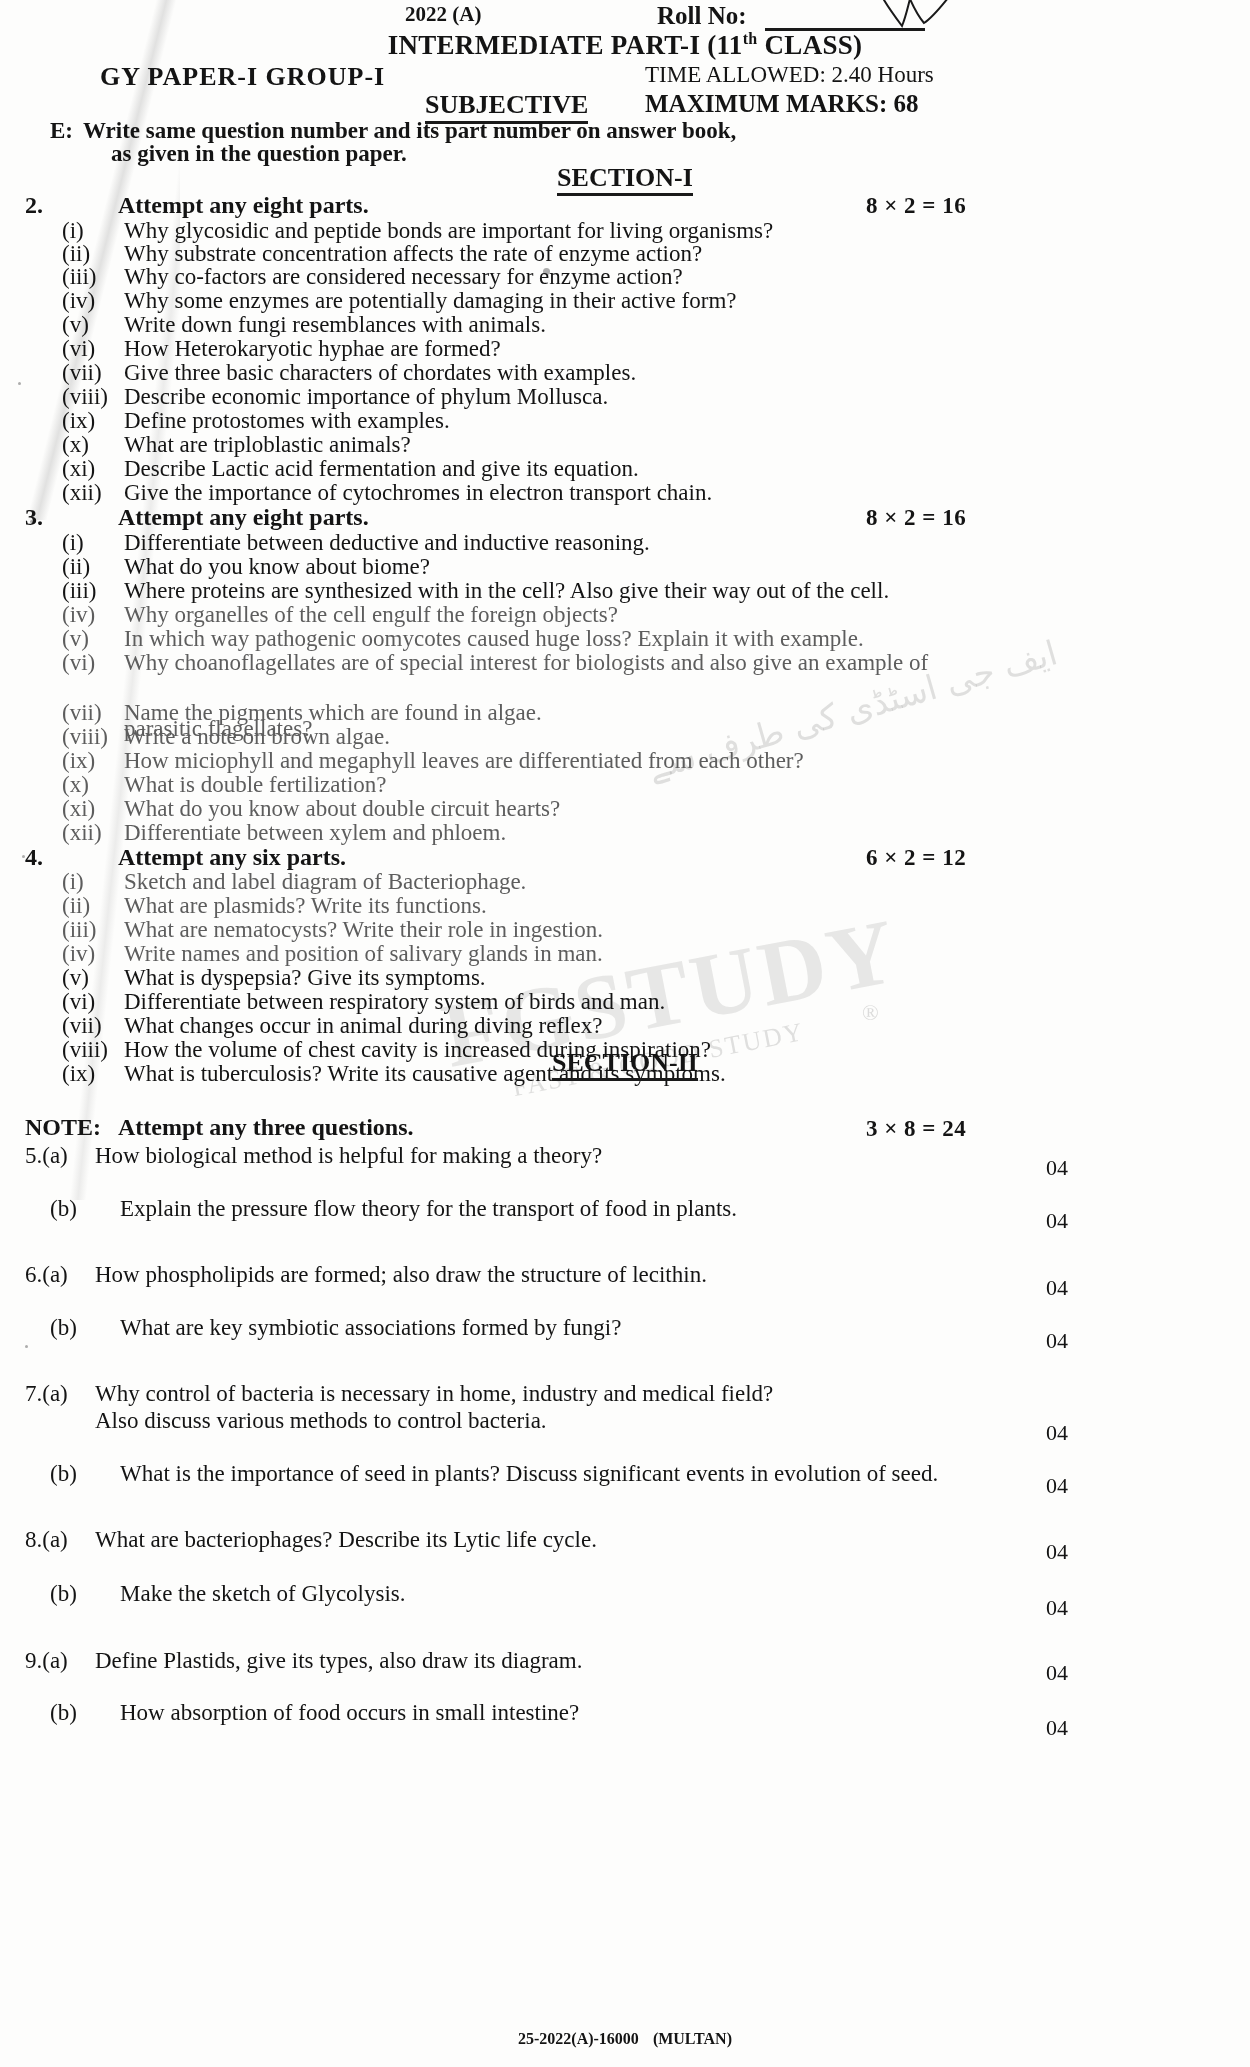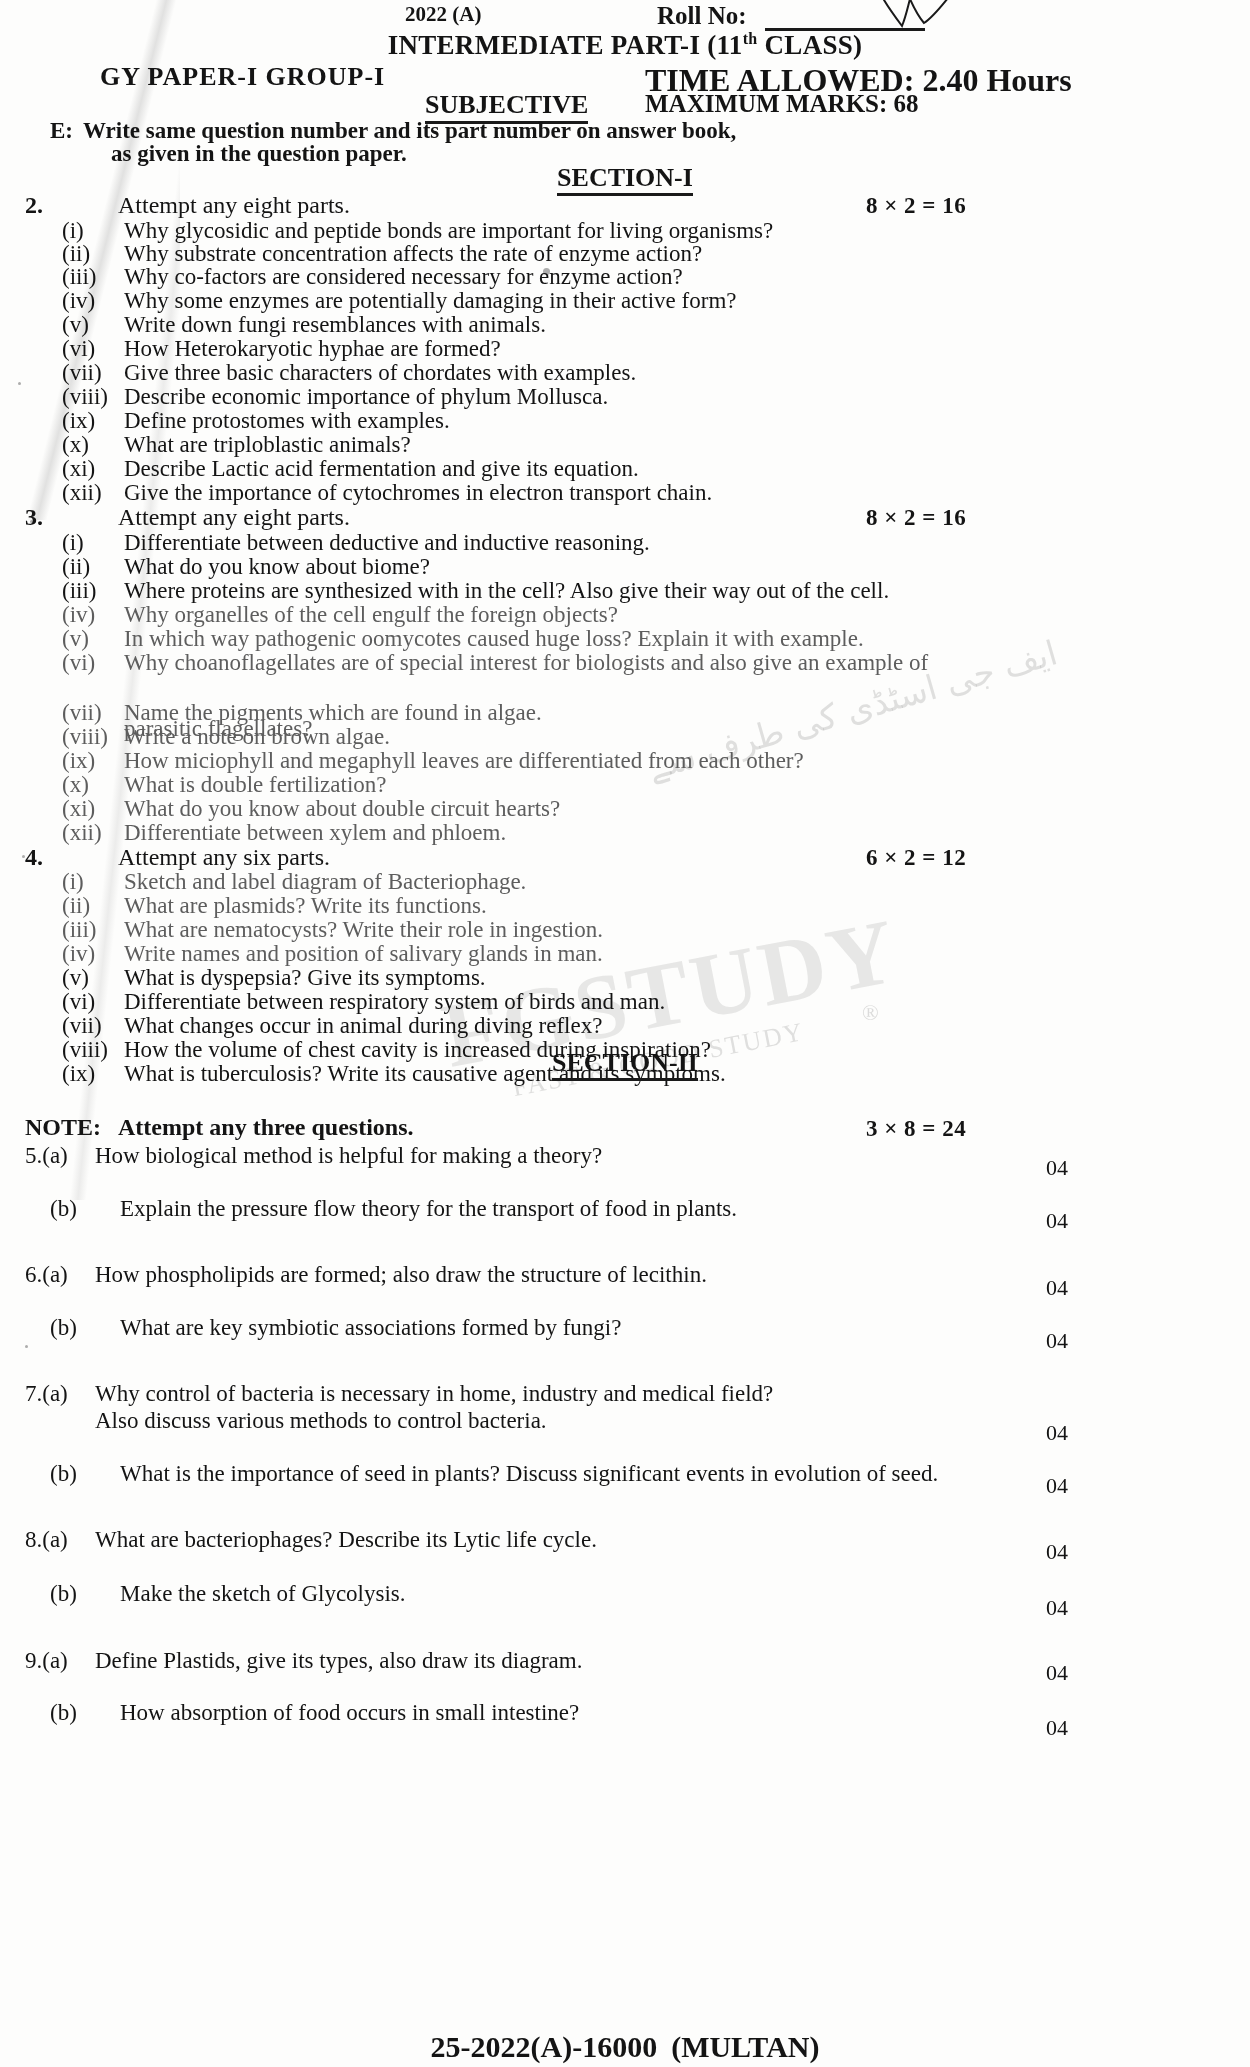--- a/index.html
+++ b/index.html
@@ -104,21 +104,21 @@
     text-align: center;
     font-size: 27px; font-weight: bold; letter-spacing: .3px;
   }
   .hdr-class sup { font-size: 16px; }
   .hdr-subject {
     position: absolute; left: 100px; top: 62px;
     font-size: 26px; font-weight: bold; letter-spacing: 1px;
   }
   .hdr-time {
     position: absolute; left: 645px; top: 62px;
-    font-size: 32px; font-weight: bold;
+    font-size: 23px; font-weight: normal;
   }
   .hdr-subjective {
     position: absolute; left: 425px; top: 90px;
     font-size: 26px; font-weight: bold;
     border-bottom: 3px solid #1a1a1a;
     padding-bottom: 1px;
   }
   .hdr-marks {
     position: absolute; left: 645px; top: 90px;
     font-size: 25px; font-weight: bold;
@@ -146,21 +146,21 @@
     padding-bottom: 1px;
   }
 
   
   .qnum {
     position: absolute;
     font-size: 24px; font-weight: bold;
   }
   .qhead {
     position: absolute; left: 118px;
-    font-size: 24px; font-weight: normal;
+    font-size: 24px; font-weight: bold;
   }
   .qmarks {
     position: absolute; left: 818px;
     font-size: 23px; font-weight: bold;
     letter-spacing: .5px;
     margin-left: 48px;
   }
   .part {
     position: absolute;
     font-size: 23px;
@@ -190,21 +190,21 @@
   }
   .s2-row { position: absolute; font-size: 23px; white-space: nowrap; }
   .s2-row .lbl { position: absolute; left: 0; top: 0; width: 70px; }
   .s2-row .txt { position: absolute; left: 70px; top: 0; }
   .s2-row .txt2 { position: absolute; left: 70px; top: 27px; }
   .s2-mark { position: absolute; left: 1046px; font-size: 22px; }
 
   .footer {
     position: absolute; left: 0; top: 2030px; width: 1250px;
     text-align: center;
-    font-size: 30px; font-weight: bold;
+    font-size: 16px; font-weight: bold;
   }
   .footer .city { margin-left: 14px; }
 </style>
 </head>
 <body>
 
 <div class="page">
 
   <div class="scan-edge"></div>
   <div class="scan-edge2"></div>

